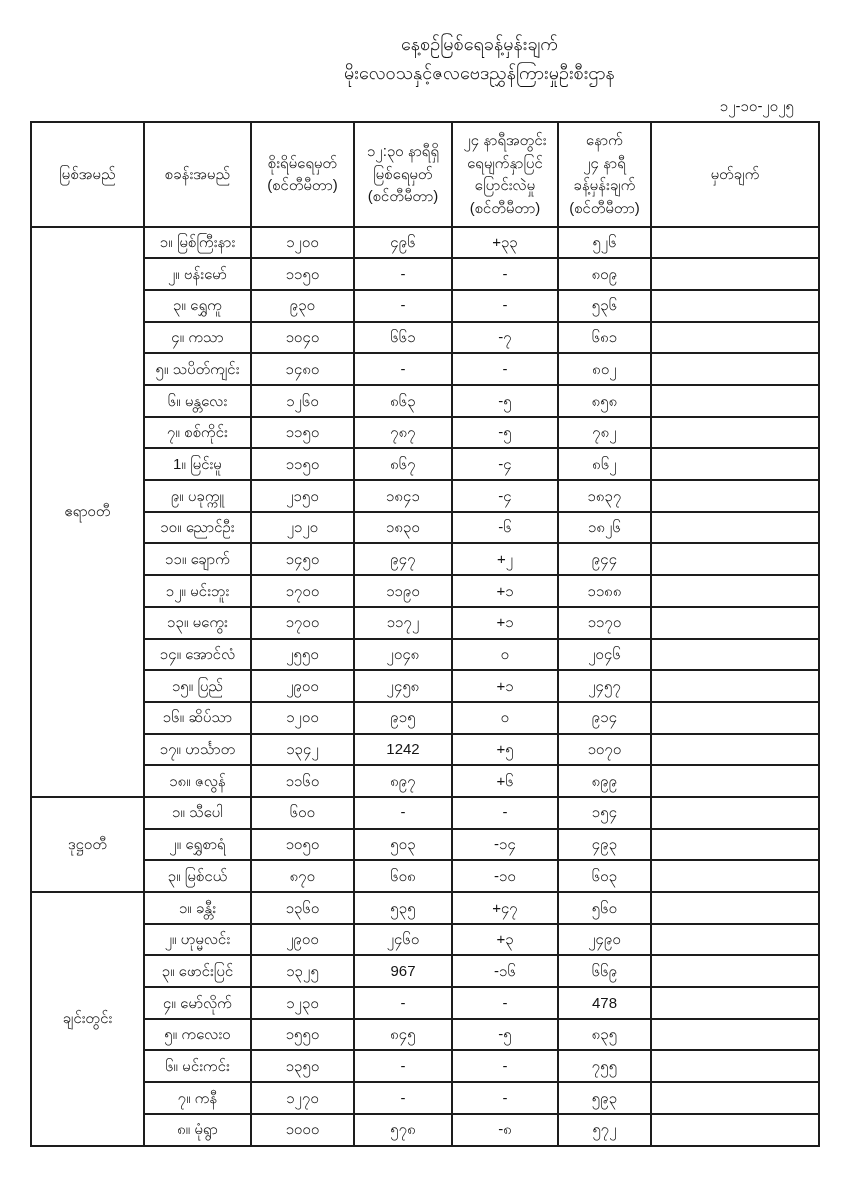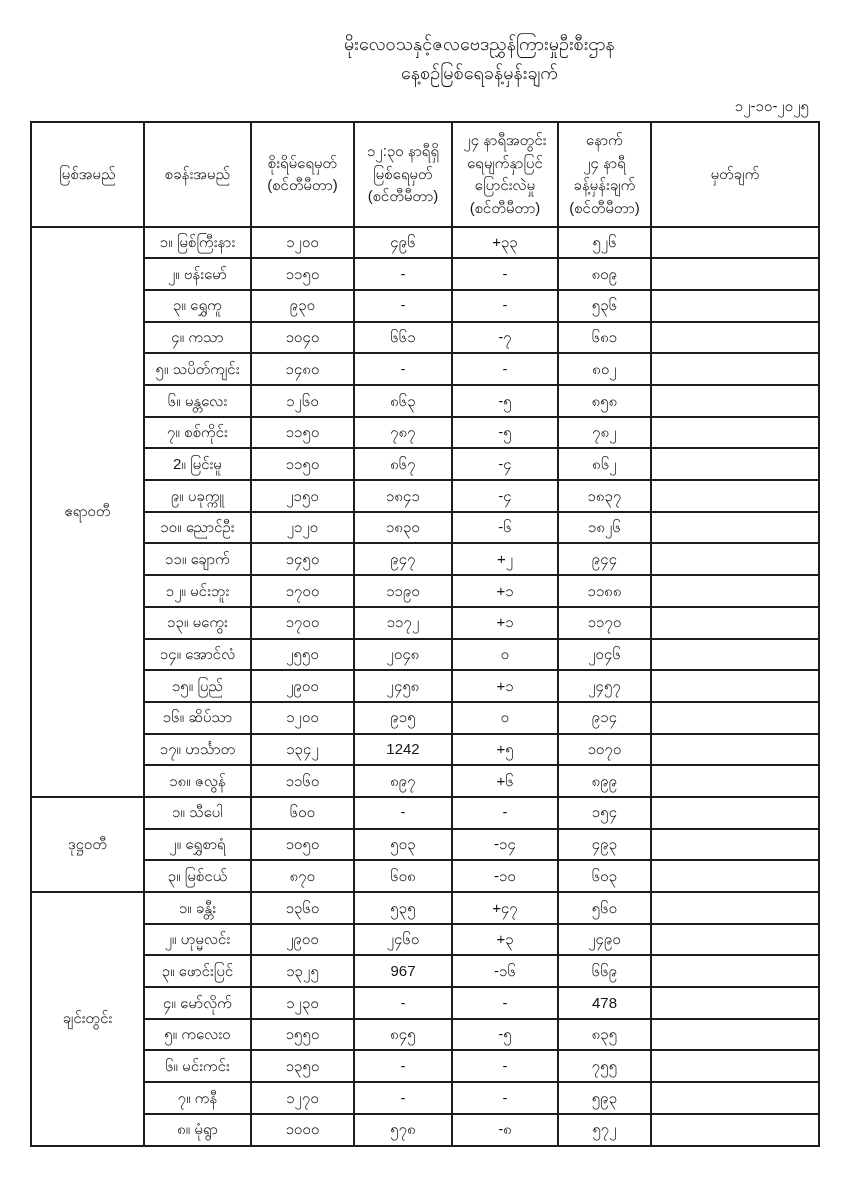--- a/index.html
+++ b/index.html
@@ -4,21 +4,21 @@
 <style>
   html,body { margin:0; padding:0; }
   body {
     width:849px; height:1200px; background:#ffffff; color:#141414;
     font-family:"Liberation Sans", sans-serif;
     -webkit-font-smoothing:antialiased;
   }
   .page { position:relative; width:849px; height:1200px; overflow:hidden; }
   .title-block { padding-top:30px; text-align:center; margin-left:110px; margin-right:0; }
   .title-line { font-size:18px; line-height:1.6; letter-spacing:0; }
-  .date-line { text-align:right; padding-right:40px; font-size:15px; margin-top:8px; margin-bottom:3px; }
+  .date-line { text-align:right; padding-right:55px; font-size:15px; margin-top:8px; margin-bottom:3px; }
   table.forecast {
     margin-left:30px; border-collapse:collapse; table-layout:fixed;
     width:788px;
   }
   table.forecast th, table.forecast td {
     border:2px solid #1d1d1d; padding:0; vertical-align:middle;
     font-size:15px; text-align:center; overflow:hidden;
   }
   table.forecast thead th {
     font-weight:normal; height:103px; white-space:pre-line; line-height:1.5;
@@ -27,22 +27,22 @@
   td.station-cell { text-align:left; padding-left:9px; }
   td.river-cell { text-align:center; font-size:15px;border-radius:30px; }
   .c-river{width:113px}.c-station{width:107px}.c-danger{width:103px}
   .c-current{width:98px}.c-change{width:106px}.c-forecast{width:93px}.c-remark{width:168px}
 </style>
 </head>
 <body>
 
 <div class="page">
   <div class="title-block">
+    <div class="title-line">နေ့စဉ်မြစ်ရေခန့်မှန်းချက်</div>
     <div class="title-line">မိုးလေဝသနှင့်ဇလဗေဒညွှန်ကြားမှုဦးစီးဌာန</div>
-    <div class="title-line">နေ့စဉ်မြစ်ရေခန့်မှန်းချက်</div>
   </div>
   <div class="date-line">၁၂-၁၀-၂၀၂၅</div>
 
   <table class="forecast">
     <colgroup>
       <col class="c-river">
         <col class="c-station">
         <col class="c-danger">
       <col class="c-current">
         <col class="c-change">
@@ -121,21 +121,21 @@
         </tr>
         <tr>
           <td class="station-cell">၇။ စစ်ကိုင်း</td>
           <td>၁၁၅၀</td>
           <td>၇၈၇</td>
           <td>-၅</td>
           <td>၇၈၂</td>
           <td></td>
         </tr>
         <tr>
-          <td class="station-cell">2။ မြင်းမူ</td>
+          <td class="station-cell">1။ မြင်းမူ</td>
           <td>၁၁၅၀</td>
           <td>၈၆၇</td>
           <td>-၄</td>
           <td>၈၆၂</td>
           <td></td>
         </tr>
         <tr>
           <td class="station-cell">၉။ ပခုက္ကူ</td>
           <td>၂၁၅၀</td>
           <td>၁၈၄၁</td>

